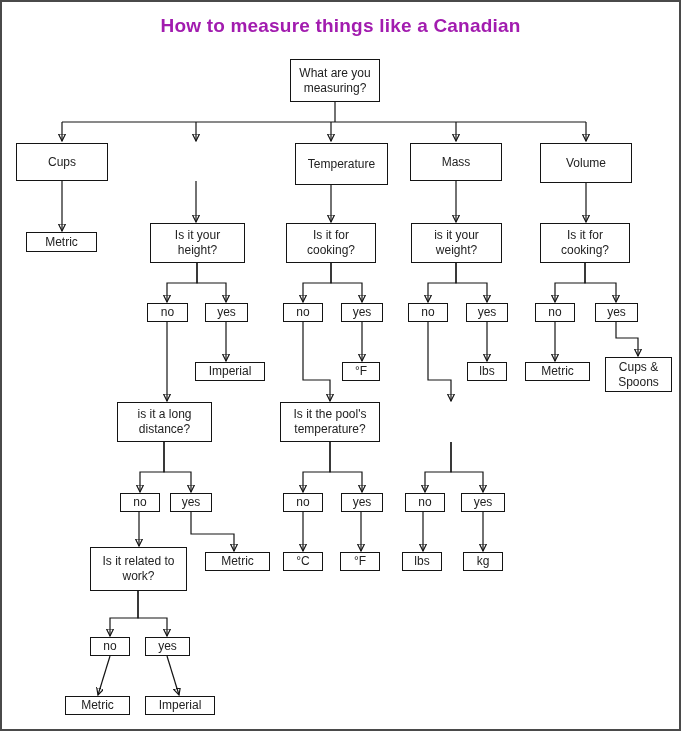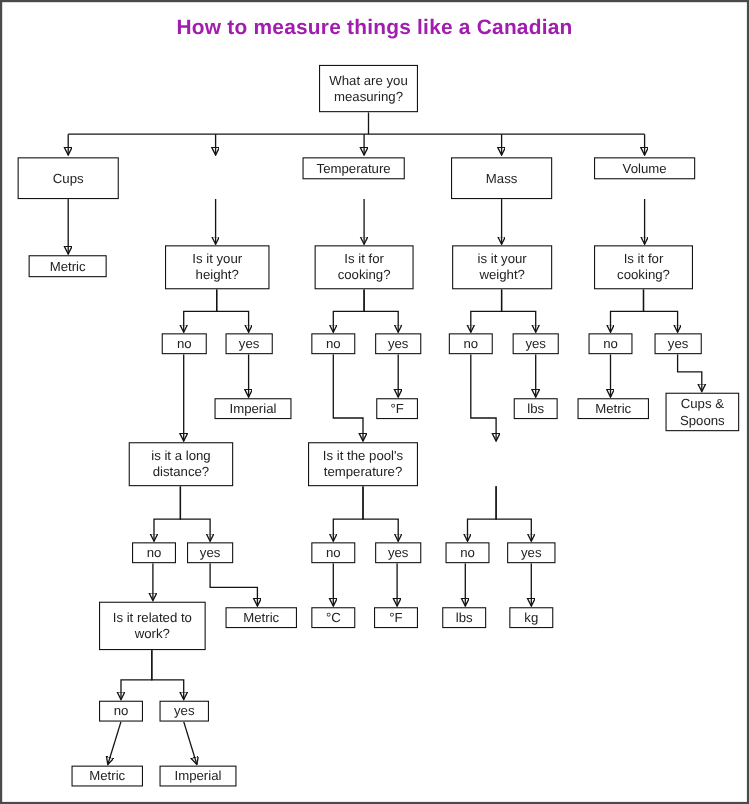--- a/index.html
+++ b/index.html
@@ -119,23 +119,23 @@
     <path d="M136,589 V616 H165 V634" marker-end="url(#arrow)"></path>
 
     <path d="M108,654 L96,693" marker-end="url(#arrow)"></path>
     <path d="M165,654 L177,693" marker-end="url(#arrow)"></path>
   </svg>
 
   <div class="node" style="left:288px;top:57px;width:90px;height:43px;">What are you
 measuring?</div>
 
   <div class="node" style="left:14px;top:141px;width:92px;height:38px;">Cups</div>
-  <div class="node" style="left:273px;top:141px;width:93px;height:20px;">Temperature</div>
+  <div class="node" style="left:293px;top:141px;width:93px;height:42px;">Temperature</div>
   <div class="node" style="left:408px;top:141px;width:92px;height:38px;">Mass</div>
-  <div class="node" style="left:538px;top:141px;width:92px;height:20px;">Volume</div>
+  <div class="node" style="left:538px;top:141px;width:92px;height:40px;">Volume</div>
 
   <div class="node" style="left:24px;top:230px;width:71px;height:20px;">Metric</div>
 
   <div class="node" style="left:148px;top:221px;width:95px;height:40px;">Is it your
 height?</div>
   <div class="node" style="left:284px;top:221px;width:90px;height:40px;">Is it for
 cooking?</div>
   <div class="node" style="left:409px;top:221px;width:91px;height:40px;">is it your
 weight?</div>
   <div class="node" style="left:538px;top:221px;width:90px;height:40px;">Is it for

